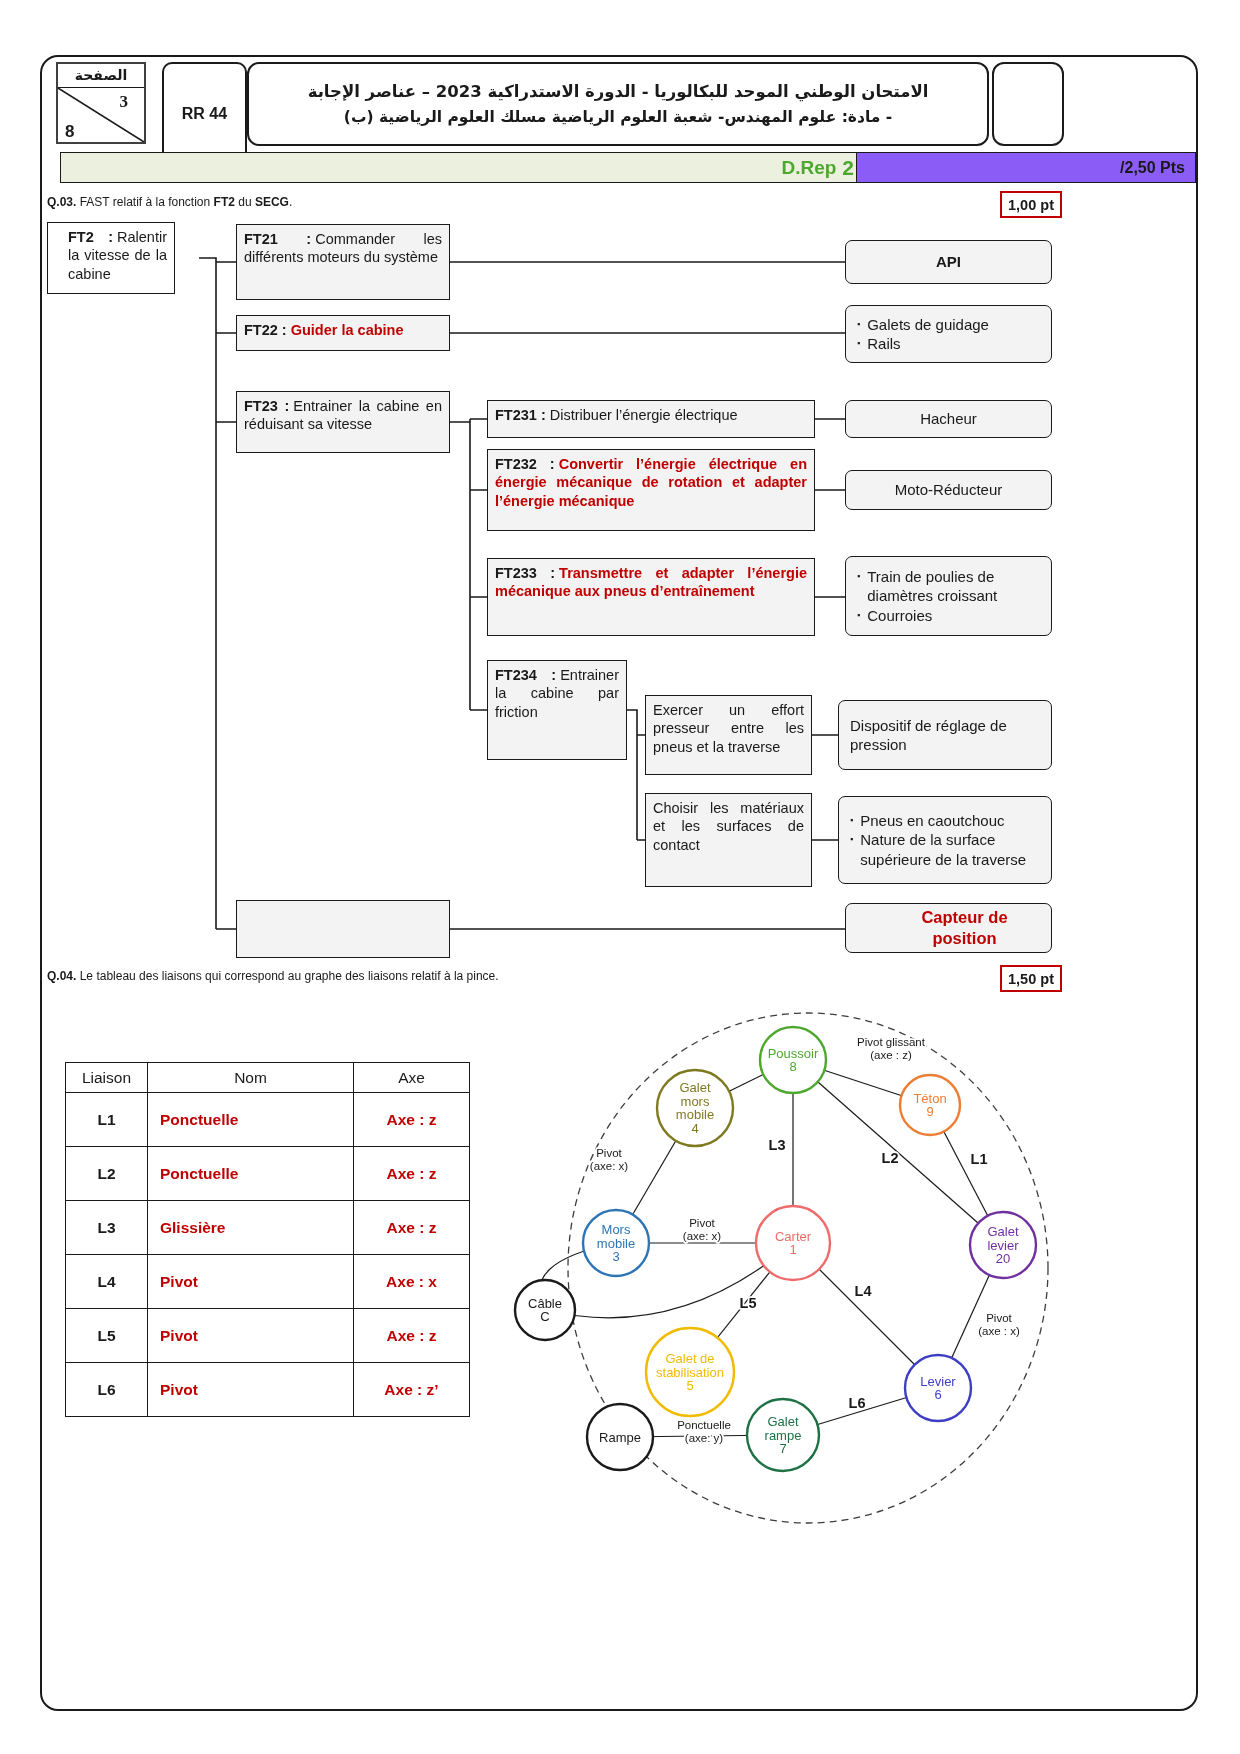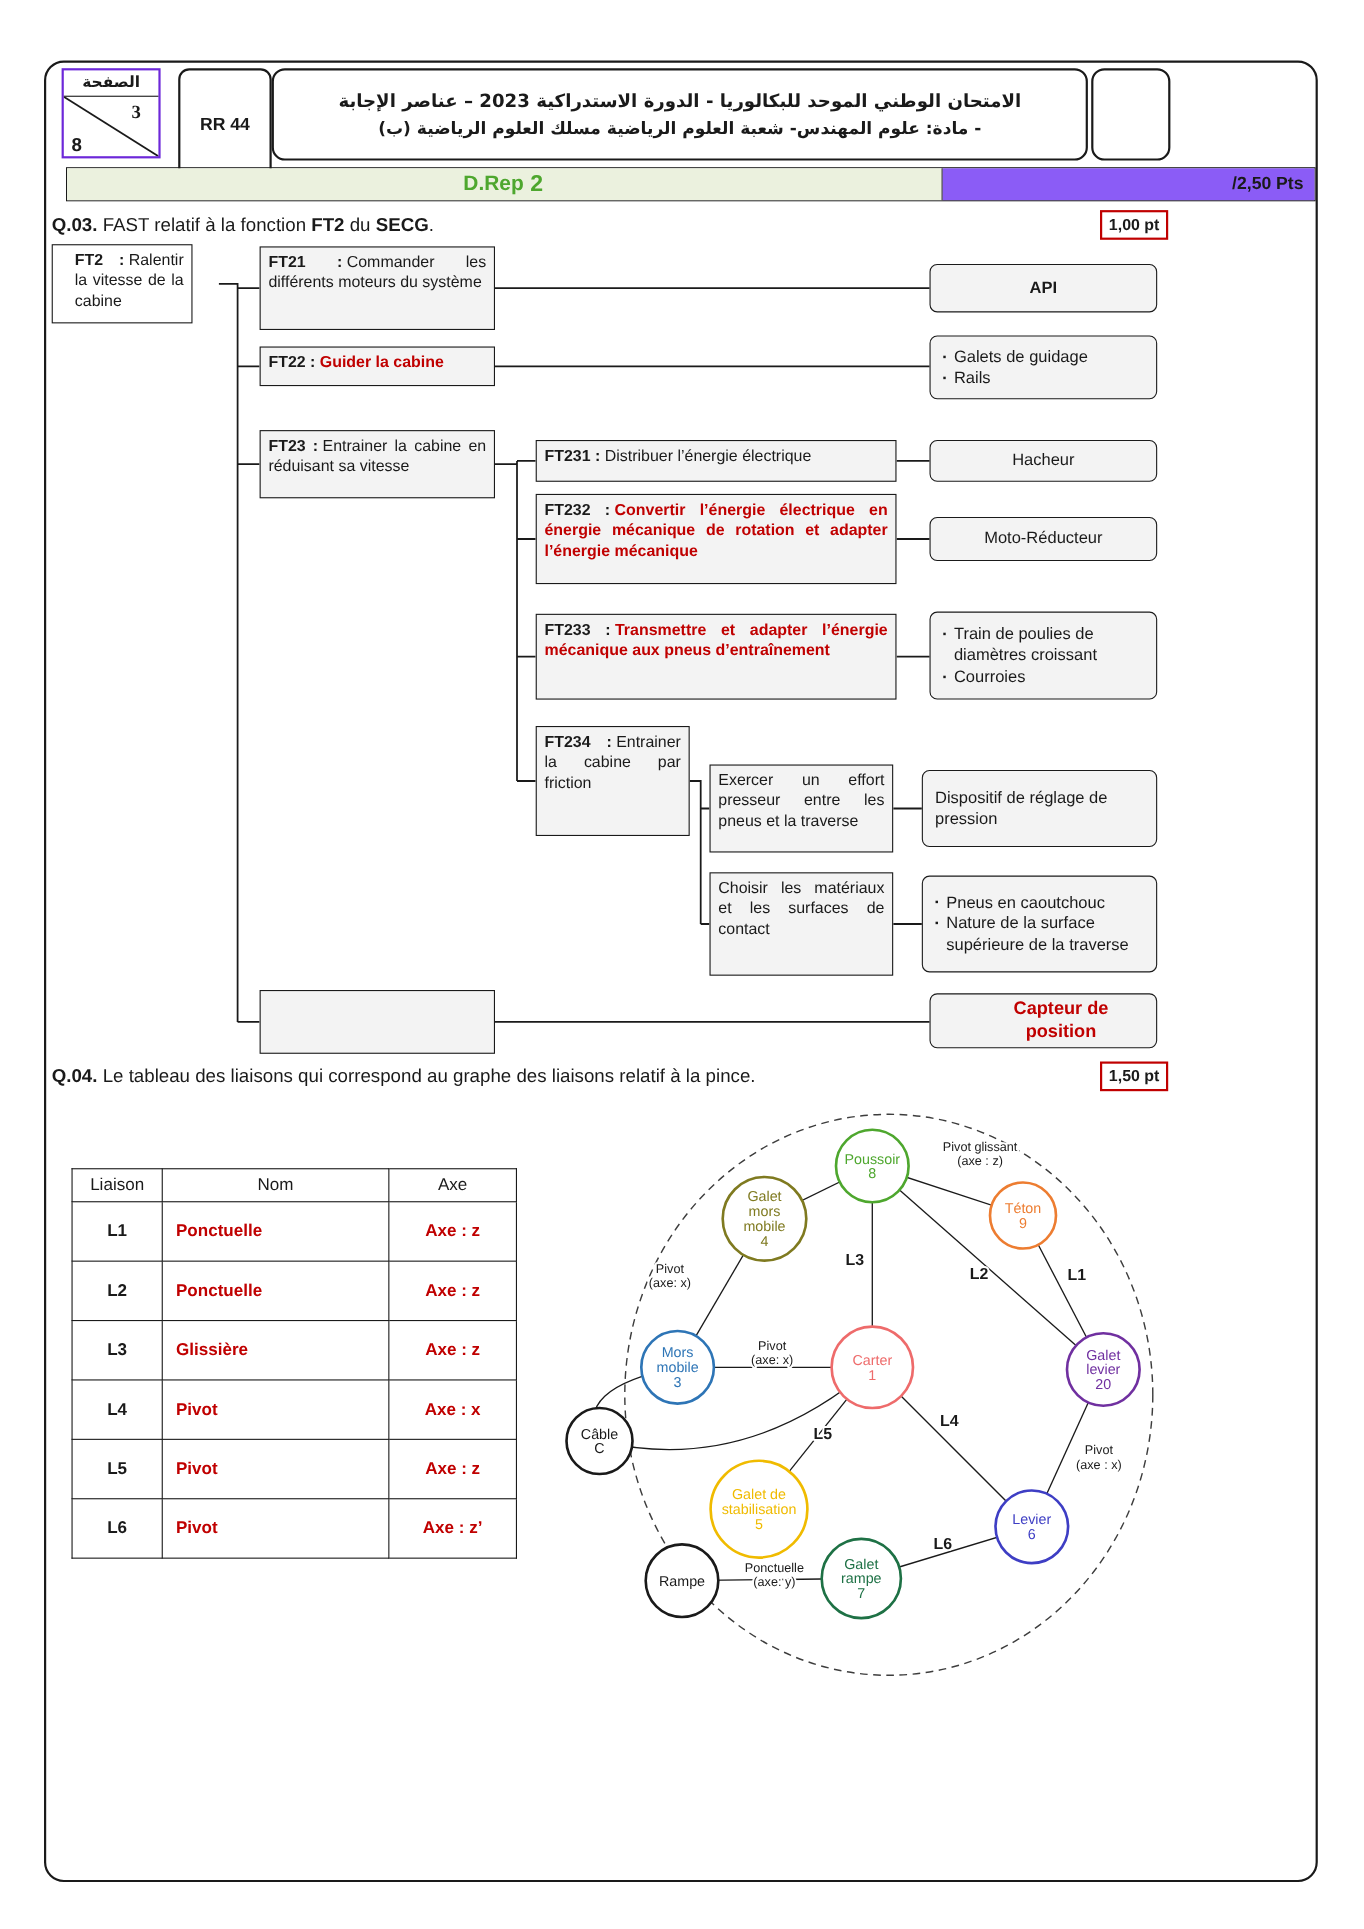--- a/index.html
+++ b/index.html
@@ -2,41 +2,41 @@
 <html><head>
 <meta charset="utf-8">
 <style>
   *{margin:0;padding:0;box-sizing:border-box;}
   html,body{width:1240px;height:1754px;background:#fff;}
   body{position:relative;font-family:"Liberation Sans",sans-serif;color:#1a1a1a;}
   .abs{position:absolute;}
   .page-border{left:40px;top:55px;width:1158px;height:1656px;border:2.5px solid #1a1a1a;border-radius:18px;}
 
   
-  .pagebox{left:56px;top:62px;width:90px;height:82px;border:2px solid #6d28d9;background:#fff;}
+  .pagebox{left:56px;top:62px;width:90px;height:82px;border:2px solid #404040;background:#fff;}
   .pagebox-label{height:24px;border-bottom:1.8px solid #1a1a1a;font-weight:bold;font-size:14px;text-align:center;line-height:23px;font-family:"DejaVu Sans",sans-serif;}
   .pagebox-body{position:relative;height:54px;}
   .diag{position:absolute;left:0;top:0;}
   .diag line{stroke:#1a1a1a;stroke-width:1.6;}
   .pnum-top{position:absolute;right:16px;top:4px;font-weight:bold;font-size:17px;font-family:"Liberation Serif",serif;}
   .pnum-bottom{position:absolute;left:7px;bottom:0px;font-weight:bold;font-size:17px;}
   .rrbox{left:162px;top:62px;width:85px;height:104px;border:2.5px solid #1a1a1a;border-radius:10px;display:flex;align-items:center;justify-content:center;font-weight:bold;font-size:16px;background:#fff;text-align:center;}
   .titlebox{left:247px;top:62px;width:742px;height:84px;border:2.5px solid #1a1a1a;border-radius:12px;direction:rtl;display:flex;flex-direction:column;align-items:center;justify-content:center;gap:7px;font-family:"DejaVu Sans",sans-serif;background:#fff;padding:4px 20px;}
   .tl1{font-weight:bold;font-size:16.5px;}
   .tl2{font-weight:bold;font-size:15.5px;}
   .cornerbox{left:992px;top:62px;width:72px;height:84px;border:2.5px solid #1a1a1a;border-radius:12px;background:#fff;}
 
   
   .banner{left:60px;top:152px;width:1136px;height:31px;border:1.6px solid #1a1a1a;display:flex;}
-  .banner-left{width:796px;background:#ebf1de;display:flex;align-items:center;justify-content:center;border-right:1.6px solid #1a1a1a;}
+  .banner-left{width:796px;background:#ebf1de;display:flex;align-items:center;justify-content:flex-end;border-right:1.6px solid #1a1a1a;}
   .banner-left .t{color:#4ea72e;font-weight:bold;font-size:19px;}
   .banner-left .num{font-size:21px;margin-right:2px;margin-left:6px;}
   .banner-right{flex:1;background:#8b5cf6;display:flex;align-items:center;justify-content:flex-end;padding-right:10px;font-weight:bold;font-size:16px;}
 
-  .qline{font-size:17px;z-index:3;}
+  .qline{font-size:12px;z-index:3;}
   .pts{width:62px;height:27px;border:2px solid #c00000;display:flex;align-items:center;justify-content:center;font-size:14.5px;font-weight:600;background:#fff;z-index:3;}
 
   
   .fast-lines{left:0;top:0;z-index:1;pointer-events:none;}
   .fast-lines path{stroke:#1a1a1a;stroke-width:1.6;fill:none;}
   .fbox{position:absolute;border:1.6px solid #1a1a1a;background:#f3f3f3;font-size:14.5px;line-height:1.26;padding:5px 7px;z-index:2;text-align:justify;}
   .fbox.white{background:#fff;}
   .code{font-weight:bold;margin-right:4px;}
   .red{color:#c00000;font-weight:bold;}
   .sol{position:absolute;border:1.6px solid #1a1a1a;background:#f3f3f3;border-radius:7px;font-size:15px;line-height:1.3;z-index:2;display:flex;flex-direction:column;justify-content:center;padding:5px 11px;}

